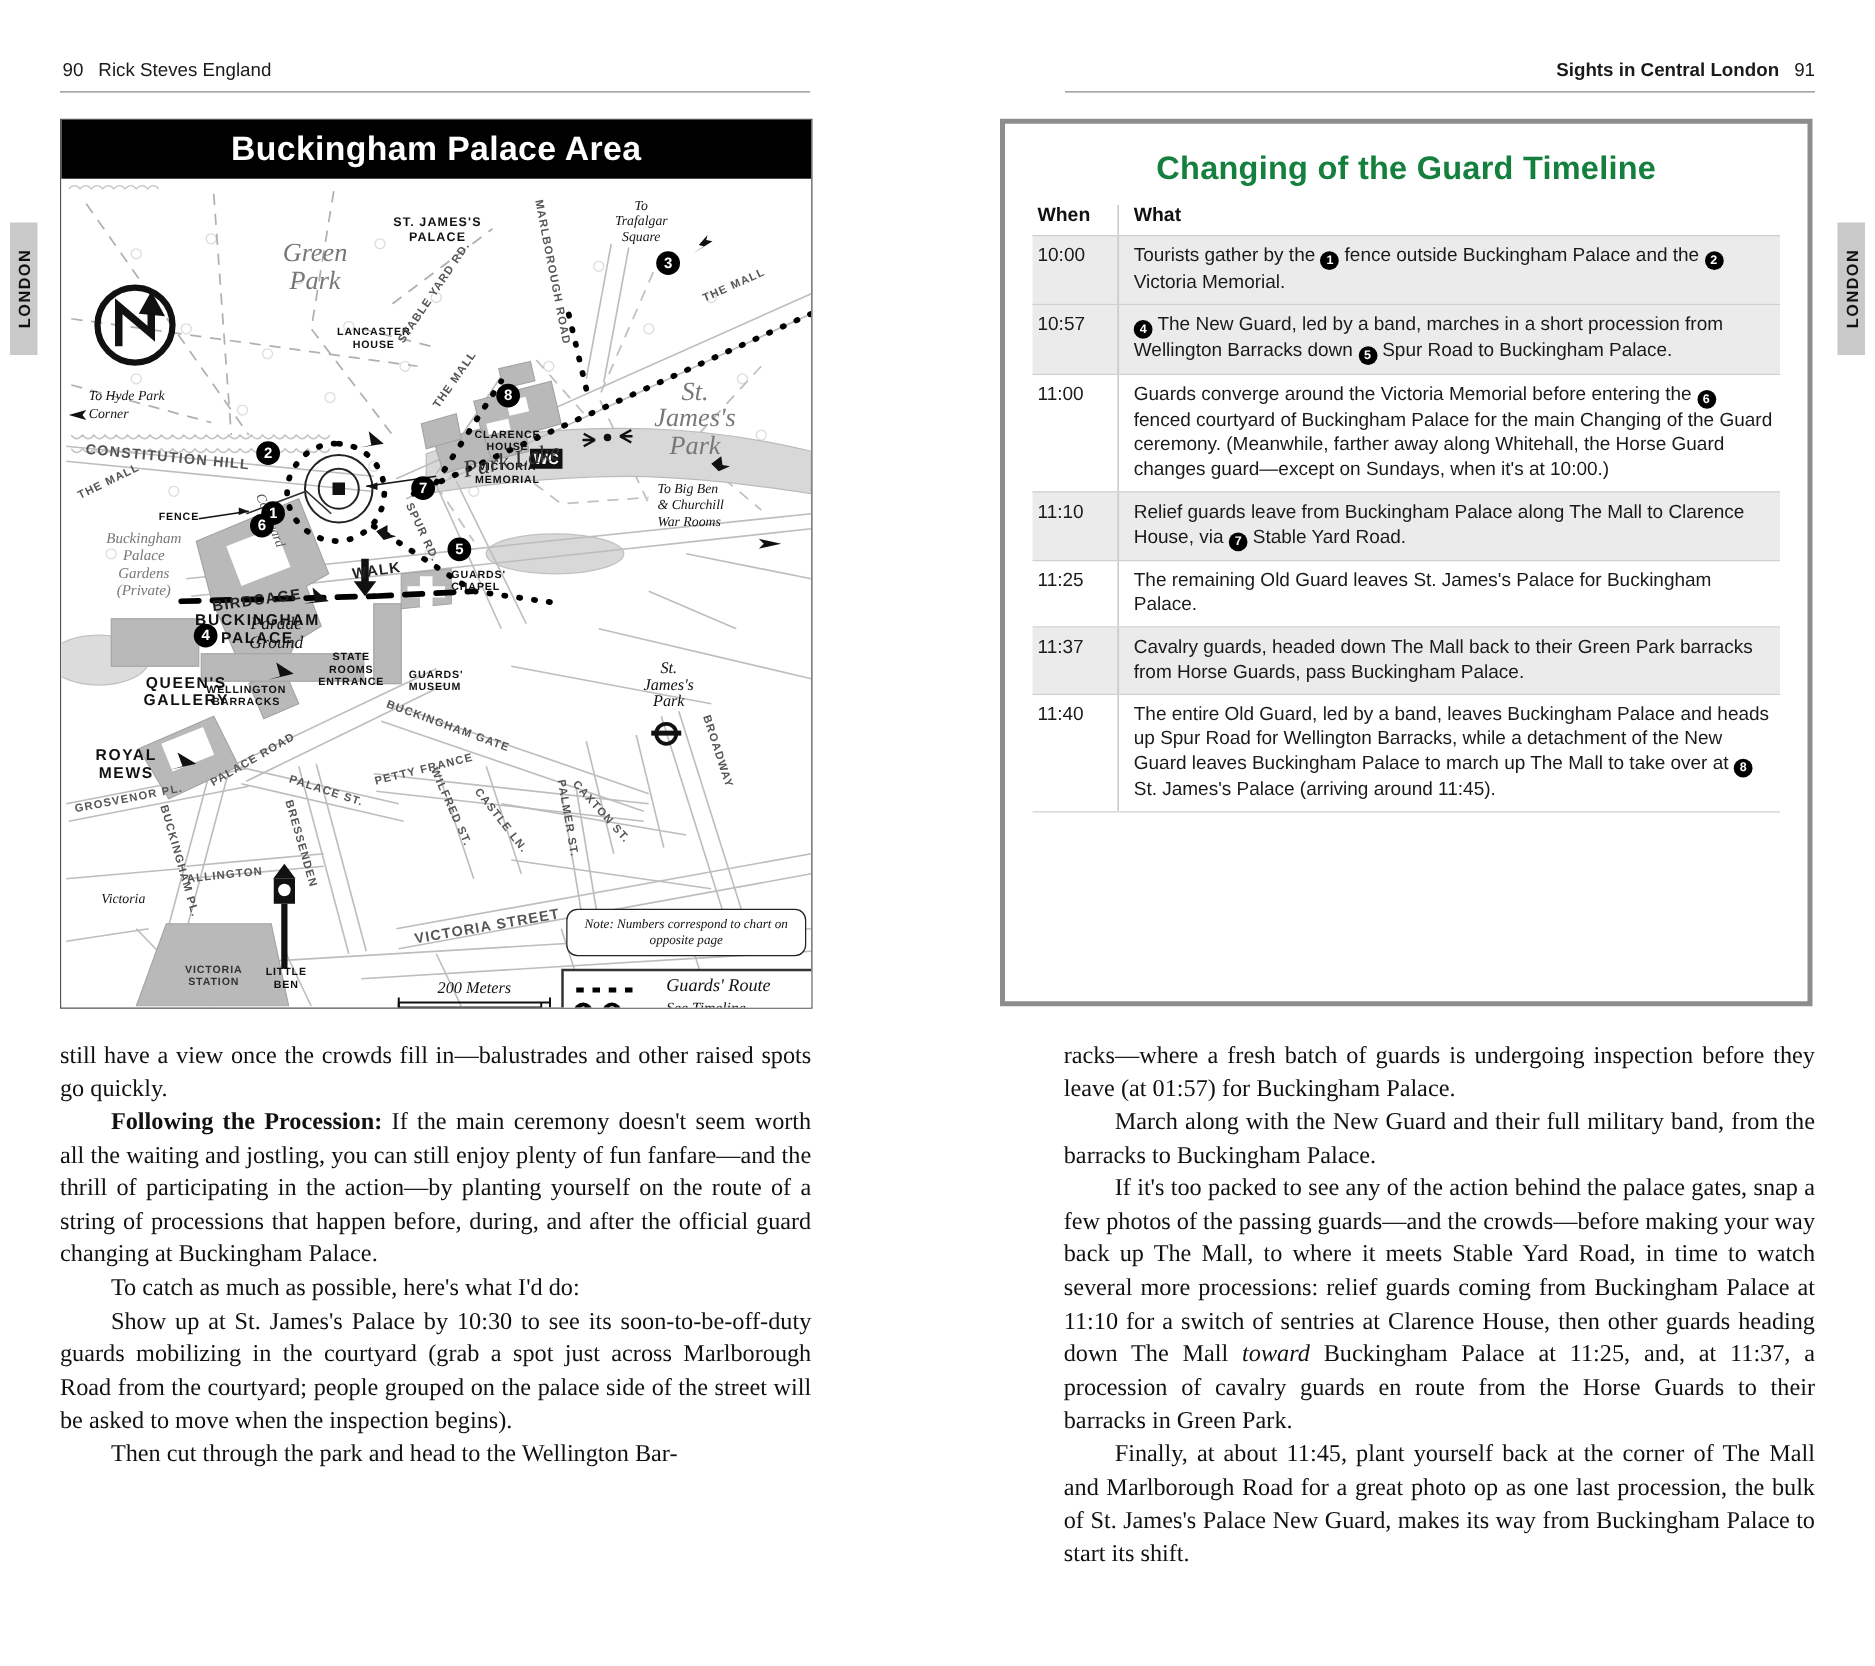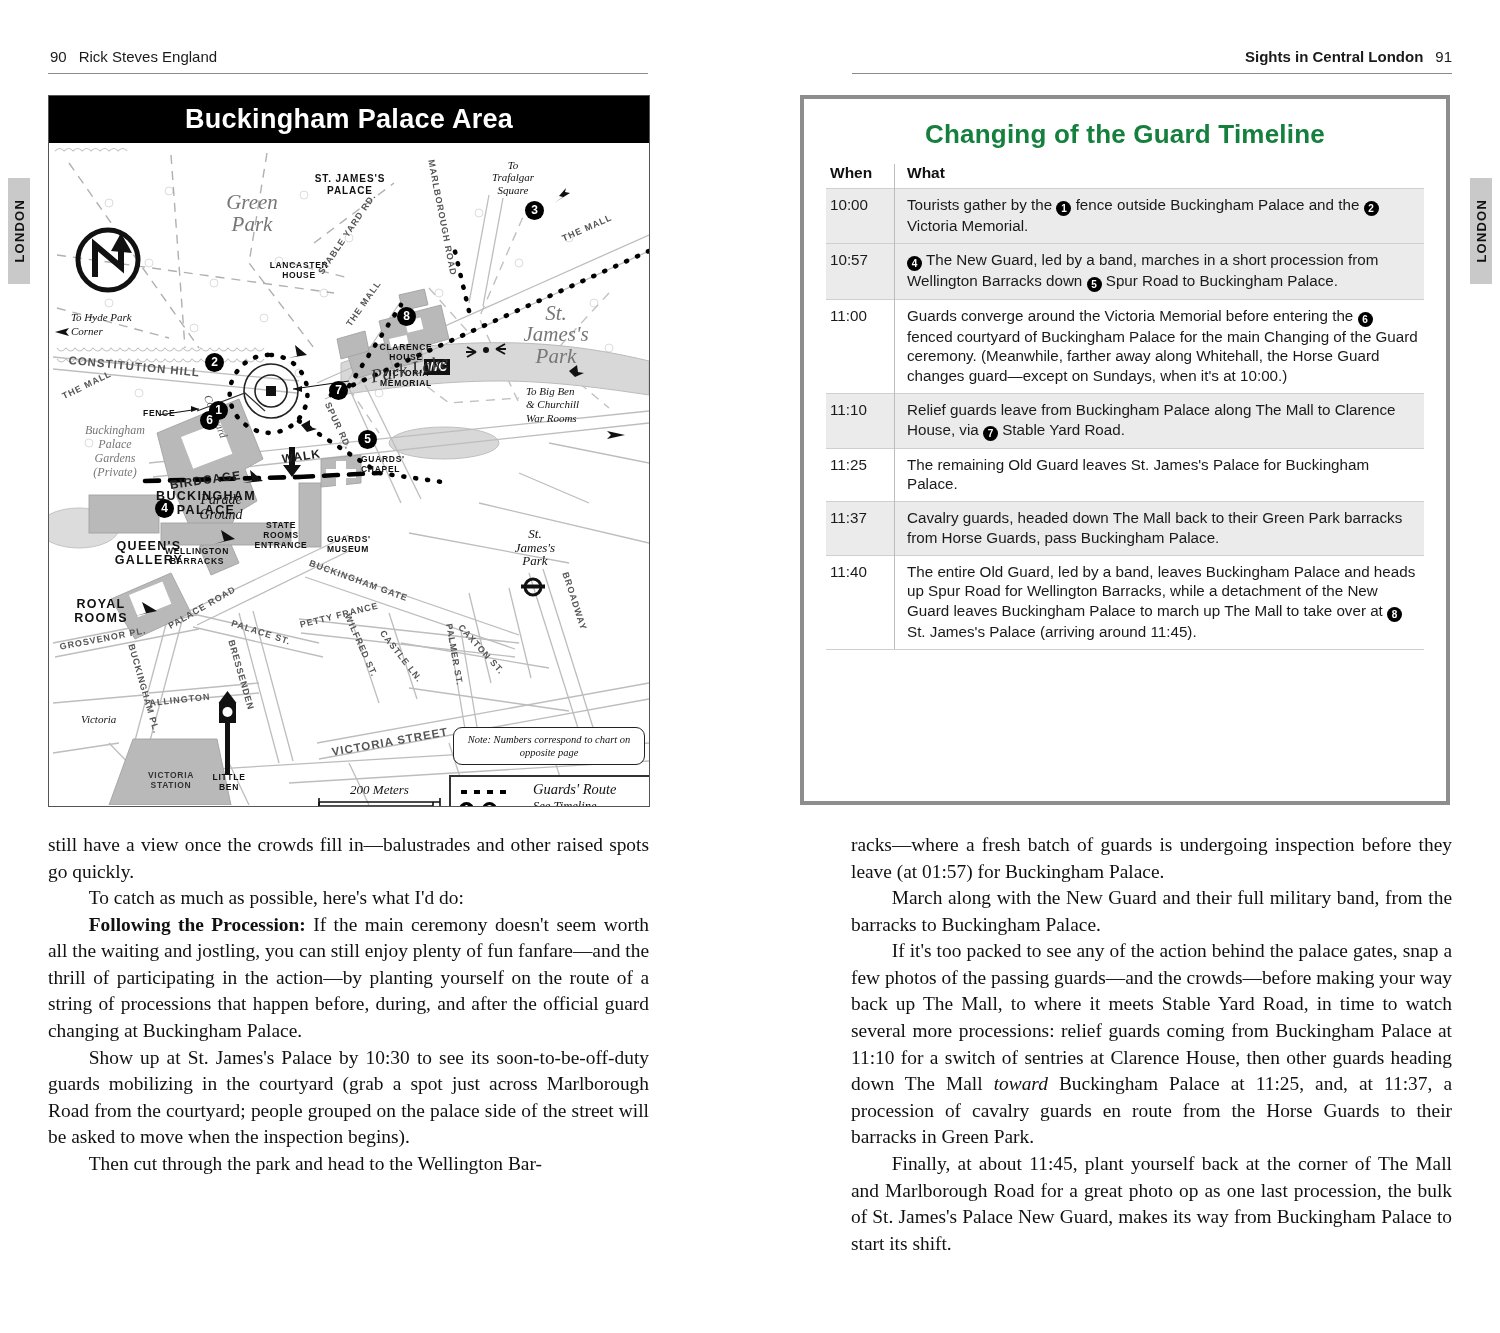--- a/index.html
+++ b/index.html
@@ -418,31 +418,31 @@
       <div class="mlabel l-ital" style="left:418px;top:16px;width:92px;text-align:center;line-height:1.12;">To
 Trafalgar
 Square</div>
       <div class="mlabel" style="left:378px;top:217px;color:#fff;font:bold 12px/14px 'Liberation Sans',sans-serif;width:20px;text-align:center;">WC</div>
       <div class="mlabel l-parkbig" style="left:452px;top:160px;width:110px;line-height:1.02;">St.
 James's
 Park</div>
       <div class="mlabel l-ital" style="left:22px;top:168px;width:120px;line-height:1.25;">To Hyde Park
 Corner</div>
       <div class="mlabel l-street" style="left:20px;top:212px;font-size:11.5px;transform:rotate(5.5deg);transform-origin:left top;">CONSTITUTION HILL</div>
-      <div class="mlabel l-caps-s" style="left:94px;top:266px;">FENCE</div>
+      <div class="mlabel l-caps-s" style="left:78px;top:266px;">FENCE</div>
       <div class="mlabel l-italg" style="left:10px;top:280px;width:112px;line-height:1.18;">Buckingham
 Palace
 Gardens
 (Private)</div>
       <div class="mlabel l-bigcaps" style="left:82px;top:346px;width:150px;">BUCKINGHAM
 PALACE</div>
       <div class="mlabel l-bigcaps" style="left:40px;top:396px;width:120px;">QUEEN'S
 GALLERY</div>
       <div class="mlabel l-bigcaps" style="left:6px;top:454px;width:92px;">ROYAL
-ROOMS</div>
+MEWS</div>
       <div class="mlabel l-ital" style="left:164px;top:250px;transform:rotate(68deg);transform-origin:left top;color:#555;">Courtyard</div>
       <div class="mlabel l-caps-s" style="left:302px;top:226px;width:110px;">VICTORIA
 MEMORIAL</div>
       <div class="mlabel l-waterbig" style="left:320px;top:224px;transform:rotate(-11deg);transform-origin:left top;">Park Lake</div>
       <div class="mlabel l-street" style="left:282px;top:258px;transform:rotate(65deg);transform-origin:left top;">SPUR RD.</div>
       <div class="mlabel l-caps-s" style="left:182px;top:378px;width:100px;">STATE
 ROOMS
 ENTRANCE</div>
       <div class="mlabel l-ital" style="left:477px;top:242px;width:124px;line-height:1.22;">To Big Ben
 &amp; Churchill
@@ -569,22 +569,22 @@
           <tr>
             <td class="when">11:40</td>
             <td class="what">The entire Old Guard, led by a band, leaves Buckingham Palace and heads up Spur Road for Wellington Barracks, while a detachment of the New Guard leaves Buckingham Palace to march up The Mall to take over at <span class="ndot">8</span>  St. James's Palace (arriving around 11:45).</td>
           </tr>
         </tbody>
     </table>
   </div>
 
   <div class="bodycol" id="body-left">
       <p>still have a view once the crowds fill in—balustrades and other raised spots go quickly.</p>
+      <p class="ind"><b>Following the Procession:</b> If the main ceremony doesn't seem worth all the waiting and jostling, you can still enjoy plenty of fun fanfare—and the thrill of participating in the action—by planting yourself on the route of a string of processions that happen before, during, and after the official guard changing at Buckingham Palace.</p>
       <p class="ind">To catch as much as possible, here's what I'd do:</p>
-      <p class="ind"><b>Following the Procession:</b> If the main ceremony doesn't seem worth all the waiting and jostling, you can still enjoy plenty of fun fanfare—and the thrill of participating in the action—by planting yourself on the route of a string of processions that happen before, during, and after the official guard changing at Buckingham Palace.</p>
       <p class="ind">Show up at St. James's Palace by 10:30 to see its soon-to-be-off-duty guards mobilizing in the courtyard (grab a spot just across Marlborough Road from the courtyard; people grouped on the palace side of the street will be asked to move when the inspection begins).</p>
       <p class="ind">Then cut through the park and head to the Wellington Bar-</p>
     </div>
   <div class="bodycol" id="body-right">
       <p>racks—where a fresh batch of guards is undergoing inspection before they leave (at 01:57) for Buckingham Palace.</p>
       <p class="ind">March along with the New Guard and their full military band, from the barracks to Buckingham Palace.</p>
       <p class="ind">If it's too packed to see any of the action behind the palace gates, snap a few photos of the passing guards—and the crowds—before making your way back up The Mall, to where it meets Stable Yard Road, in time to watch several more processions: relief guards coming from Buckingham Palace at 11:10 for a switch of sentries at Clarence House, then other guards heading down The Mall <i>toward</i> Buckingham Palace at 11:25, and, at 11:37, a procession of cavalry guards en route from the Horse Guards to their barracks in Green Park.</p>
       <p class="ind">Finally, at about 11:45, plant yourself back at the corner of The Mall and Marlborough Road for a great photo op as one last procession, the bulk of St. James's Palace New Guard, makes its way from Buckingham Palace to start its shift.</p>
     </div>
 

